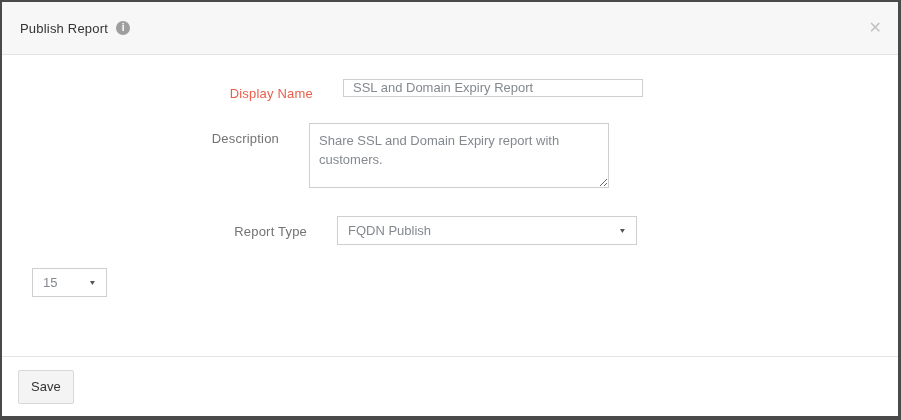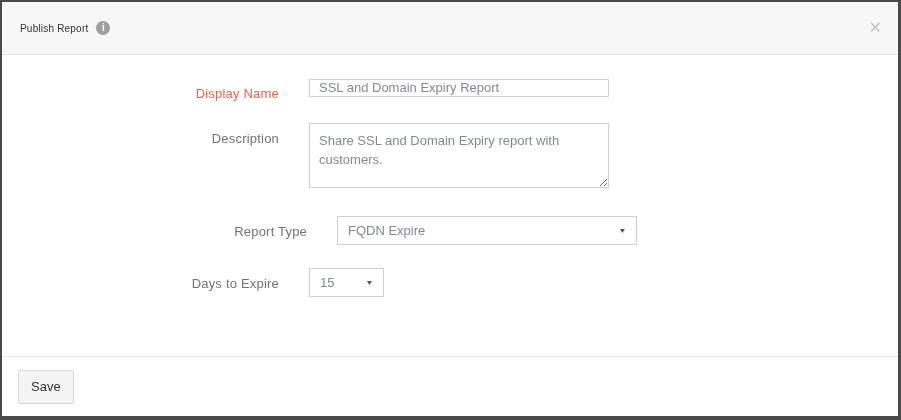--- a/index.html
+++ b/index.html
@@ -20,21 +20,21 @@
   
   .modal-header {
     height: 53px; flex: 0 0 53px;
     background: #f7f7f7;
     border-bottom: 1px solid #e4e4e4;
     display: flex; align-items: center;
     padding: 0 18px;
     position: relative;
   }
   .modal-title {
-    font-size: 10px; color: #333333; font-weight: 500;
+    font-size: 13px; color: #333333; font-weight: 500;
     letter-spacing: 0.2px;
   }
   .info-icon {
     display: inline-block; width: 14px; height: 14px;
     margin-left: 8px;
     background: #9e9e9e; border-radius: 50%;
     color: #ffffff; font-size: 10px; font-weight: bold;
     line-height: 14px; text-align: center;
     cursor: pointer; user-select: none;
   }
@@ -54,21 +54,21 @@
   .row-1 { margin-bottom: 22px; }
   .row-2 { margin-bottom: 24px; }
   .row-3 { margin-bottom: 23px; padding-left: 28px; }
   .label-col {
     width: 277px; flex: 0 0 277px;
     text-align: right;
     font-size: 13px; color: #737373;
     padding-top: 8px;
     letter-spacing: 0.2px;
   }
-  .label-required { color: #e8604c; }
+  .label-required { color: #e8604c; margin-left: 34px; }
   .field-col { margin-left: 30px; }
   .text-input {
     width: 300px; height: 18px;
     border: 1px solid #cfcfcf;
     padding: 0 9px;
     font-family: "Liberation Sans", "DejaVu Sans", sans-serif;
     font-size: 13px; color: #84898f;
     background: #ffffff;
     outline: none;
   }
@@ -140,28 +140,27 @@
       <div class="label-col">Description</div>
       <div class="field-col">
         <textarea class="textarea-input" style="">Share SSL and Domain Expiry report with customers.</textarea>
       </div>
     </div>
 
     <div class="form-row row-3">
       <div class="label-col">Report Type</div>
       <div class="field-col">
         <div class="select-box select-wide">
-          <span>FQDN Expire</span>
+          <span>FQDN Publish</span>
           <span class="select-arrow">▼</span>
         </div>
       </div>
     </div>
 
     <div class="form-row row-4">
-      <div class="label-col">Days to Expire</div>
       <div class="field-col">
         <div class="select-box select-small">
           <span>15</span>
           <span class="select-arrow">▼</span>
         </div>
       </div>
     </div>
 
   </div>
 

